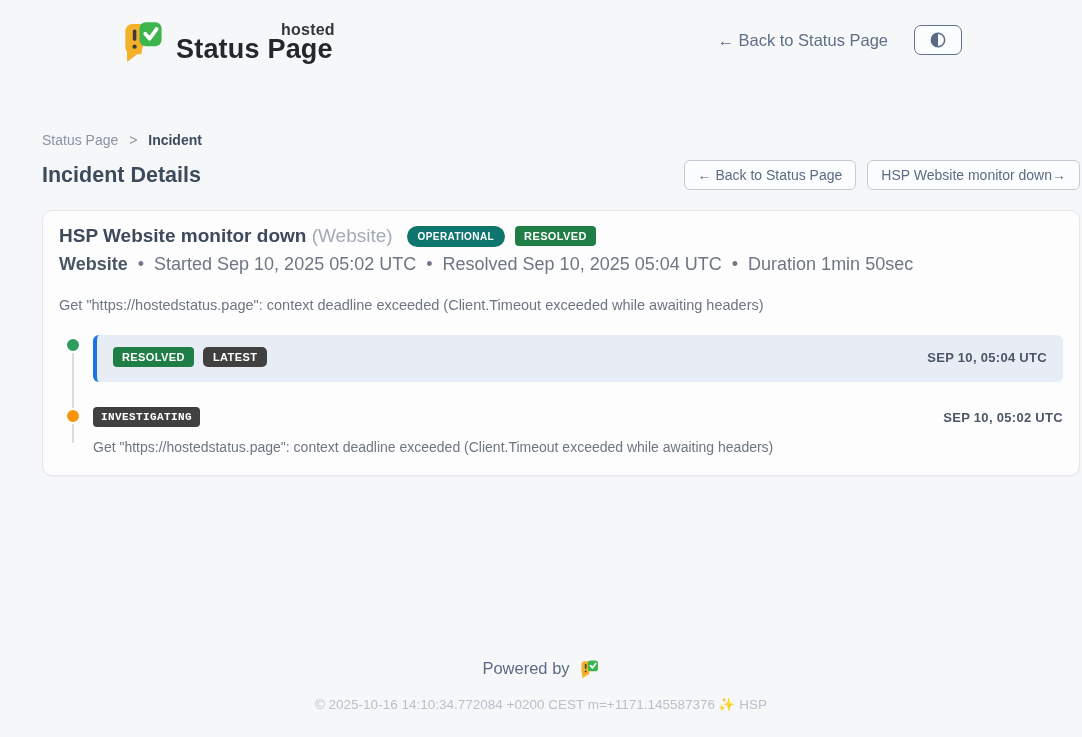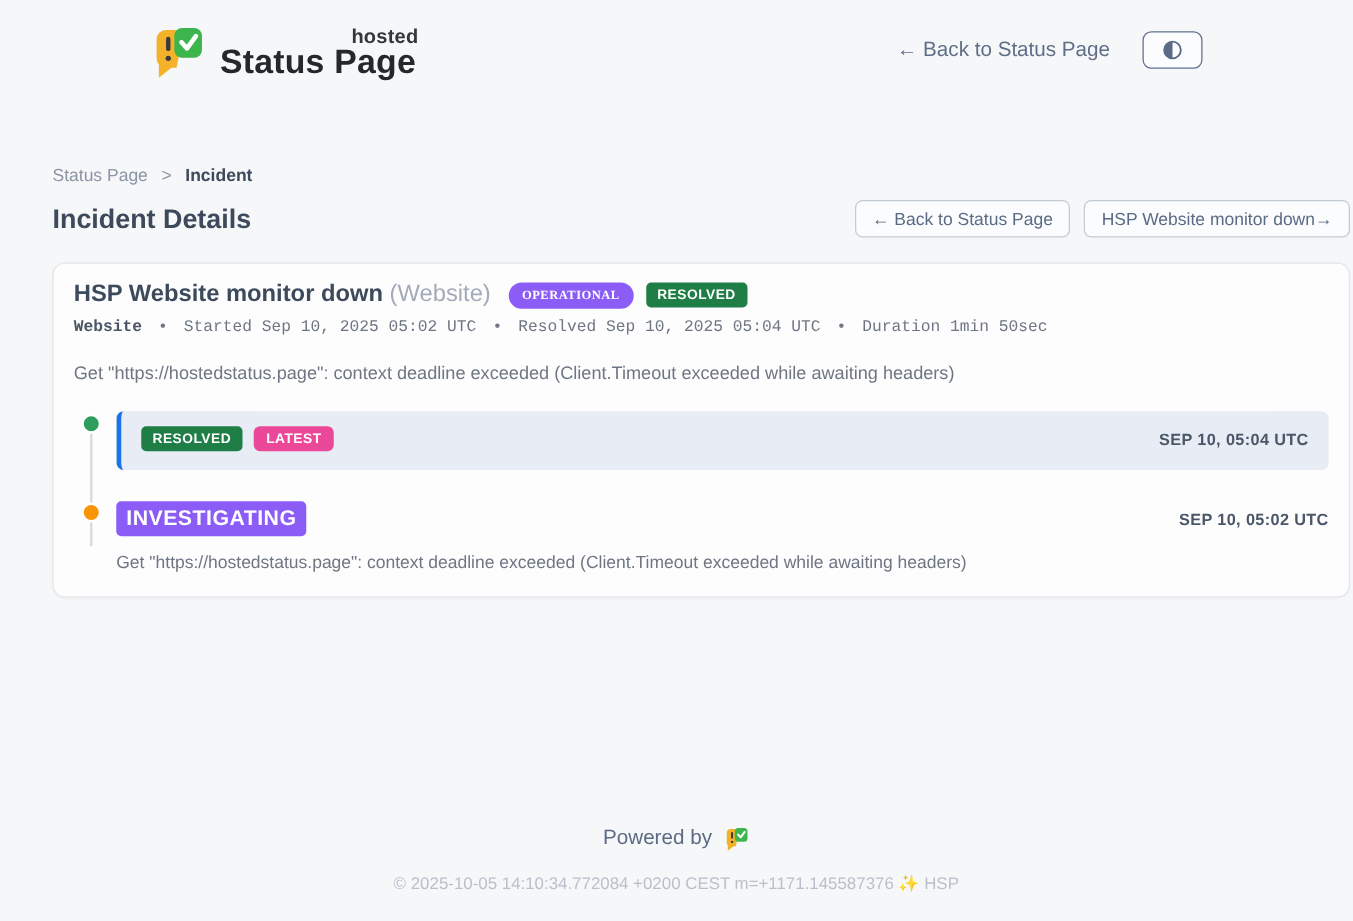--- a/index.html
+++ b/index.html
@@ -27,25 +27,25 @@
   .page-title { font-size:21.5px; font-weight:700; color:#3d4a5c; }
   .nav-btns { display:flex; gap:11px; }
   .nav-btn { border:1px solid #c3cbd5; background:#fbfcfd; color:#5b6b85; font-size:14px; font-family:inherit; padding:6px 13px; border-radius:6px; cursor:pointer; white-space:nowrap; }
   
   .card { background:#fdfdfe; border:1px solid #e4e6ea; border-radius:10px; padding:14px 16px 20px; box-shadow:0 1px 2px rgba(30,40,60,.04); }
   .inc-title-row { display:flex; align-items:center; gap:14px; flex-wrap:wrap; }
   .inc-title { font-size:19px; font-weight:700; color:#3d4a5c; }
   .inc-scope { font-weight:400; color:#a3abb8; }
   .badges { display:flex; align-items:center; gap:10px; }
   .badge { color:#fff; font-weight:700; text-transform:uppercase; letter-spacing:.4px; }
-  .badge-operational { background:#8b5cf6; font-size:10px; padding:5px 11px; border-radius:999px;font-family:Liberation Serif, serif; }
+  .badge-operational { background:#0f766e; font-size:10px; padding:5px 11px; border-radius:999px; }
   .badge-resolved { background:#1e7e46; font-size:11px; padding:4px 9px; border-radius:4px; }
-  .badge-latest { background:#ec4899; font-size:11px; padding:4px 10px; border-radius:5px; }
-  .badge-investigating { background:#8b5cf6; font-size:17px; padding:4px 8px; border-radius:4px; }
-  .inc-meta { margin-top:7px; font-size:13px; color:#6e7683;font-family:Liberation Mono, monospace; }
+  .badge-latest { background:#404040; font-size:11px; padding:4px 10px; border-radius:5px; }
+  .badge-investigating { background:#404040; font-size:11px; padding:4px 8px; border-radius:4px;font-family:Liberation Mono, monospace; }
+  .inc-meta { margin-top:7px; font-size:18px; color:#6e7683; }
   .inc-meta .svc { font-weight:700; color:#4a5566; }
   .inc-meta .dot { margin:0 5px; }
   .inc-desc { margin:22px 0 22px; font-size:14.5px; color:#6e7683; }
   
   .timeline { position:relative; margin-left:6px; }
   .timeline::before { content:""; position:absolute; left:7px; top:10px; height:98px; width:2px; background:#d9dce1; }
   .tl-item { display:flex; align-items:flex-start; position:relative; }
   .tl-dot { width:16px; height:16px; border-radius:50%; flex:none; margin-top:2px; border:2px solid #fff; z-index:1; }
   .dot-green { background:#2e9e5f; }
   .dot-orange { background:#f99406; }
@@ -170,14 +170,14 @@
       <svg width="21" height="21" viewBox="0 0 52 52">
         <path d="M14,8 H31 L24,42 H14 a8,8 0 0 1 -8,-8 V16 a8,8 0 0 1 8,-8 Z" fill="#f3b229"></path>
         <path d="M8,38 L8,51 L22,40 Z" fill="#f3b229"></path>
         <rect x="14.5" y="14" width="4" height="13" rx="2" fill="#3b3b3b"></rect>
         <circle cx="16.5" cy="33.5" r="2.4" fill="#3b3b3b"></circle>
         <rect x="22" y="6" width="25" height="27" rx="7" fill="#3cb54c"></rect>
         <polyline points="28.5,19 33.5,24.5 41.5,13.5" fill="none" stroke="#ffffff" stroke-width="4.2" stroke-linecap="round" stroke-linejoin="round"></polyline>
       </svg>
     </span>
   </a>
-  <div class="copyright">© 2025-10-05 14:10:34.772084 +0200 CEST m=+1171.145587376 ✨ HSP</div>
+  <div class="copyright">© 2025-10-16 14:10:34.772084 +0200 CEST m=+1171.145587376 ✨ HSP</div>
 </div>
 
 </body></html>

